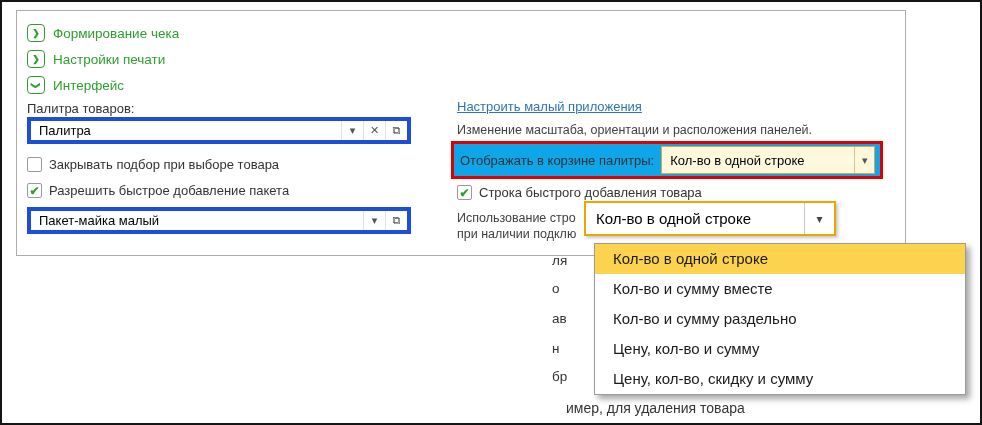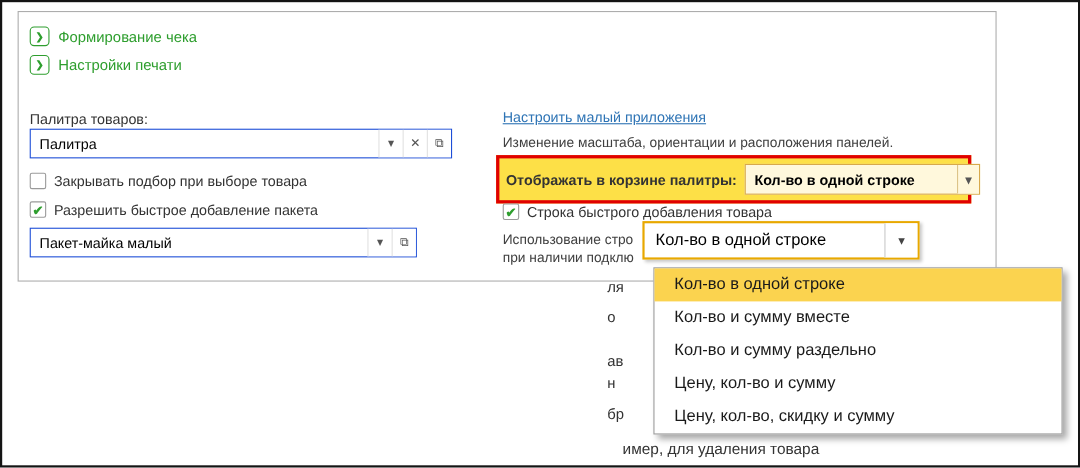--- a/index.html
+++ b/index.html
@@ -20,45 +20,44 @@
     color:#2E9E2E; display:flex; align-items:center; justify-content:center;
     font-size:9px; font-weight:bold; cursor:pointer; background:#fff;
   }
   .chev-btn .glyph { display:block; line-height:1; }
   .chev-btn.expanded .glyph { transform:rotate(90deg); }
   .section-link { color:#2E9E2E; font-size:13.5px; cursor:pointer; }
 
   .plain-label { position:absolute; font-size:13px; color:#333; white-space:nowrap; }
 
   .field {
-    position:absolute; height:27px; border:1px solid #1d4ed8; background:#fff;
+    position:absolute; height:27px; border:4px solid #1d4ed8; background:#fff;
     display:flex; align-items:center;
   }
   .field .val { flex:1; padding:0 8px; font-size:13px; color:#000; white-space:nowrap; overflow:hidden; }
   .fbtn {
     width:22px; height:100%; display:flex; align-items:center; justify-content:center;
     color:#555; font-size:11px; border-left:1px solid #e2e2e2; cursor:pointer; background:#fff;
   }
 
   .cbrow { position:absolute; display:flex; align-items:center; gap:7px; cursor:pointer; }
   .cb {
     width:15px; height:15px; border:1px solid #9a9a9a; border-radius:2px; background:#fff;
     display:flex; align-items:center; justify-content:center; flex:none;
   }
   .cb .mark { color:#2E9E2E; font-size:12px; font-weight:bold; line-height:1; }
   .cbl { font-size:13px; color:#333; white-space:nowrap; }
 
   .hyperlink { position:absolute; color:#2E74B5; text-decoration:underline; font-size:13px; white-space:nowrap; cursor:pointer; }
   .hint { position:absolute; font-size:12.5px; color:#404040; white-space:nowrap; }
 
   .redbox {
-    position:absolute; left:434px; top:130px; width:432px; height:44px;
+    position:absolute; left:434px; top:130px; width:432px; height:38px;
     border:3px solid #E00000; display:flex; align-items:center; gap:7px; padding:0 6px;
-    background:#fde047;
-    font-weight:bold;
+    background:#0ea5e9;
   }
   .redbox .rlabel { font-size:13px; color:#333; white-space:nowrap; }
   .hl-combo {
     height:28px; width:214px; background:#FFF8DC; border:1px solid #D7A94B;
     display:flex; align-items:center; flex:none;
   }
   .hl-combo .val { flex:1; padding:0 8px; font-size:13px; color:#000; white-space:nowrap; overflow:hidden; }
   .hl-combo .fbtn { border-left:1px solid #dcc488; background:#FFF8DC; width:20px; }
 
   
@@ -88,38 +87,44 @@
   }
   .opt.selected { background:#FBD34F; }
 </style>
 </head>
 <body>
 
 <div class="canvas">
 
   <span class="frag" style="top:251px">ля</span>
   <span class="frag" style="top:279px">о</span>
-  <span class="frag" style="top:319px">ав</span>
+  <span class="frag" style="top:309px">ав</span>
   <span class="frag" style="top:339px">н</span>
   <span class="frag" style="top:367px">бр</span>
   <span class="frag frag-last" style="top:398px; left:564px">имер,  для удаления товара</span>
 
   <div class="main-panel">
 
     <div class="section-row" style="top:12px">
       <span class="chev-btn">
           <span class="glyph">❯</span>
         </span>
       <span class="section-link">Формирование чека</span>
     </div>
     <div class="section-row" style="top:38px">
       <span class="chev-btn">
           <span class="glyph">❯</span>
         </span>
       <span class="section-link">Настройки печати</span>
+    </div>
+    <div class="section-row" style="top:64px">
+      <span class="chev-btn expanded">
+          <span class="glyph">❯</span>
+        </span>
+      <span class="section-link">Интерфейс</span>
     </div>
 
     <span class="plain-label" style="left:10px; top:90px">Палитра товаров:</span>
 
     <div class="field" style="left:10px; top:106px; width:384px">
       <span class="val">Палитра</span>
       <span class="fbtn">▾</span>
       <span class="fbtn">✕</span>
       <span class="fbtn">⧉</span>
     </div>
@@ -129,21 +134,21 @@
       <span class="cbl">Закрывать подбор при выборе товара</span>
     </div>
 
     <div class="cbrow" style="left:10px; top:172px">
       <span class="cb">
           <span class="mark">✔</span>
         </span>
       <span class="cbl">Разрешить быстрое добавление пакета</span>
     </div>
 
-    <div class="field" style="left:10px; top:196px; width:352px">
+    <div class="field" style="left:10px; top:196px; width:384px">
       <span class="val">Пакет-майка малый</span>
       <span class="fbtn">▾</span>
       <span class="fbtn">⧉</span>
     </div>
 
     <span class="hyperlink" style="left:440px; top:88px">Настроить малый приложения</span>
     <span class="hint" style="left:440px; top:112px">Изменение масштаба, ориентации и расположения панелей.</span>
 
     <div class="redbox">
       <span class="rlabel">Отображать в корзине палитры:</span>

